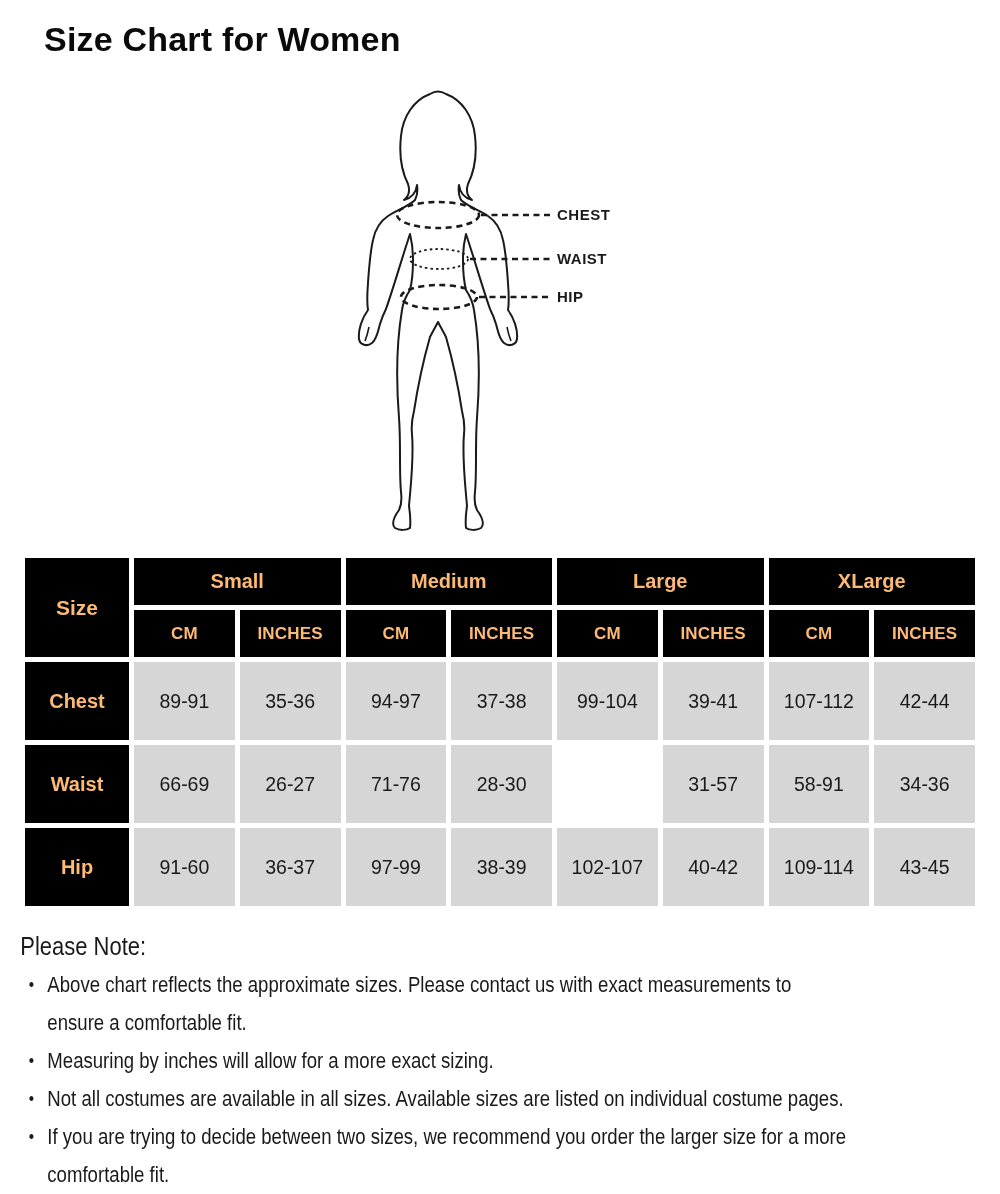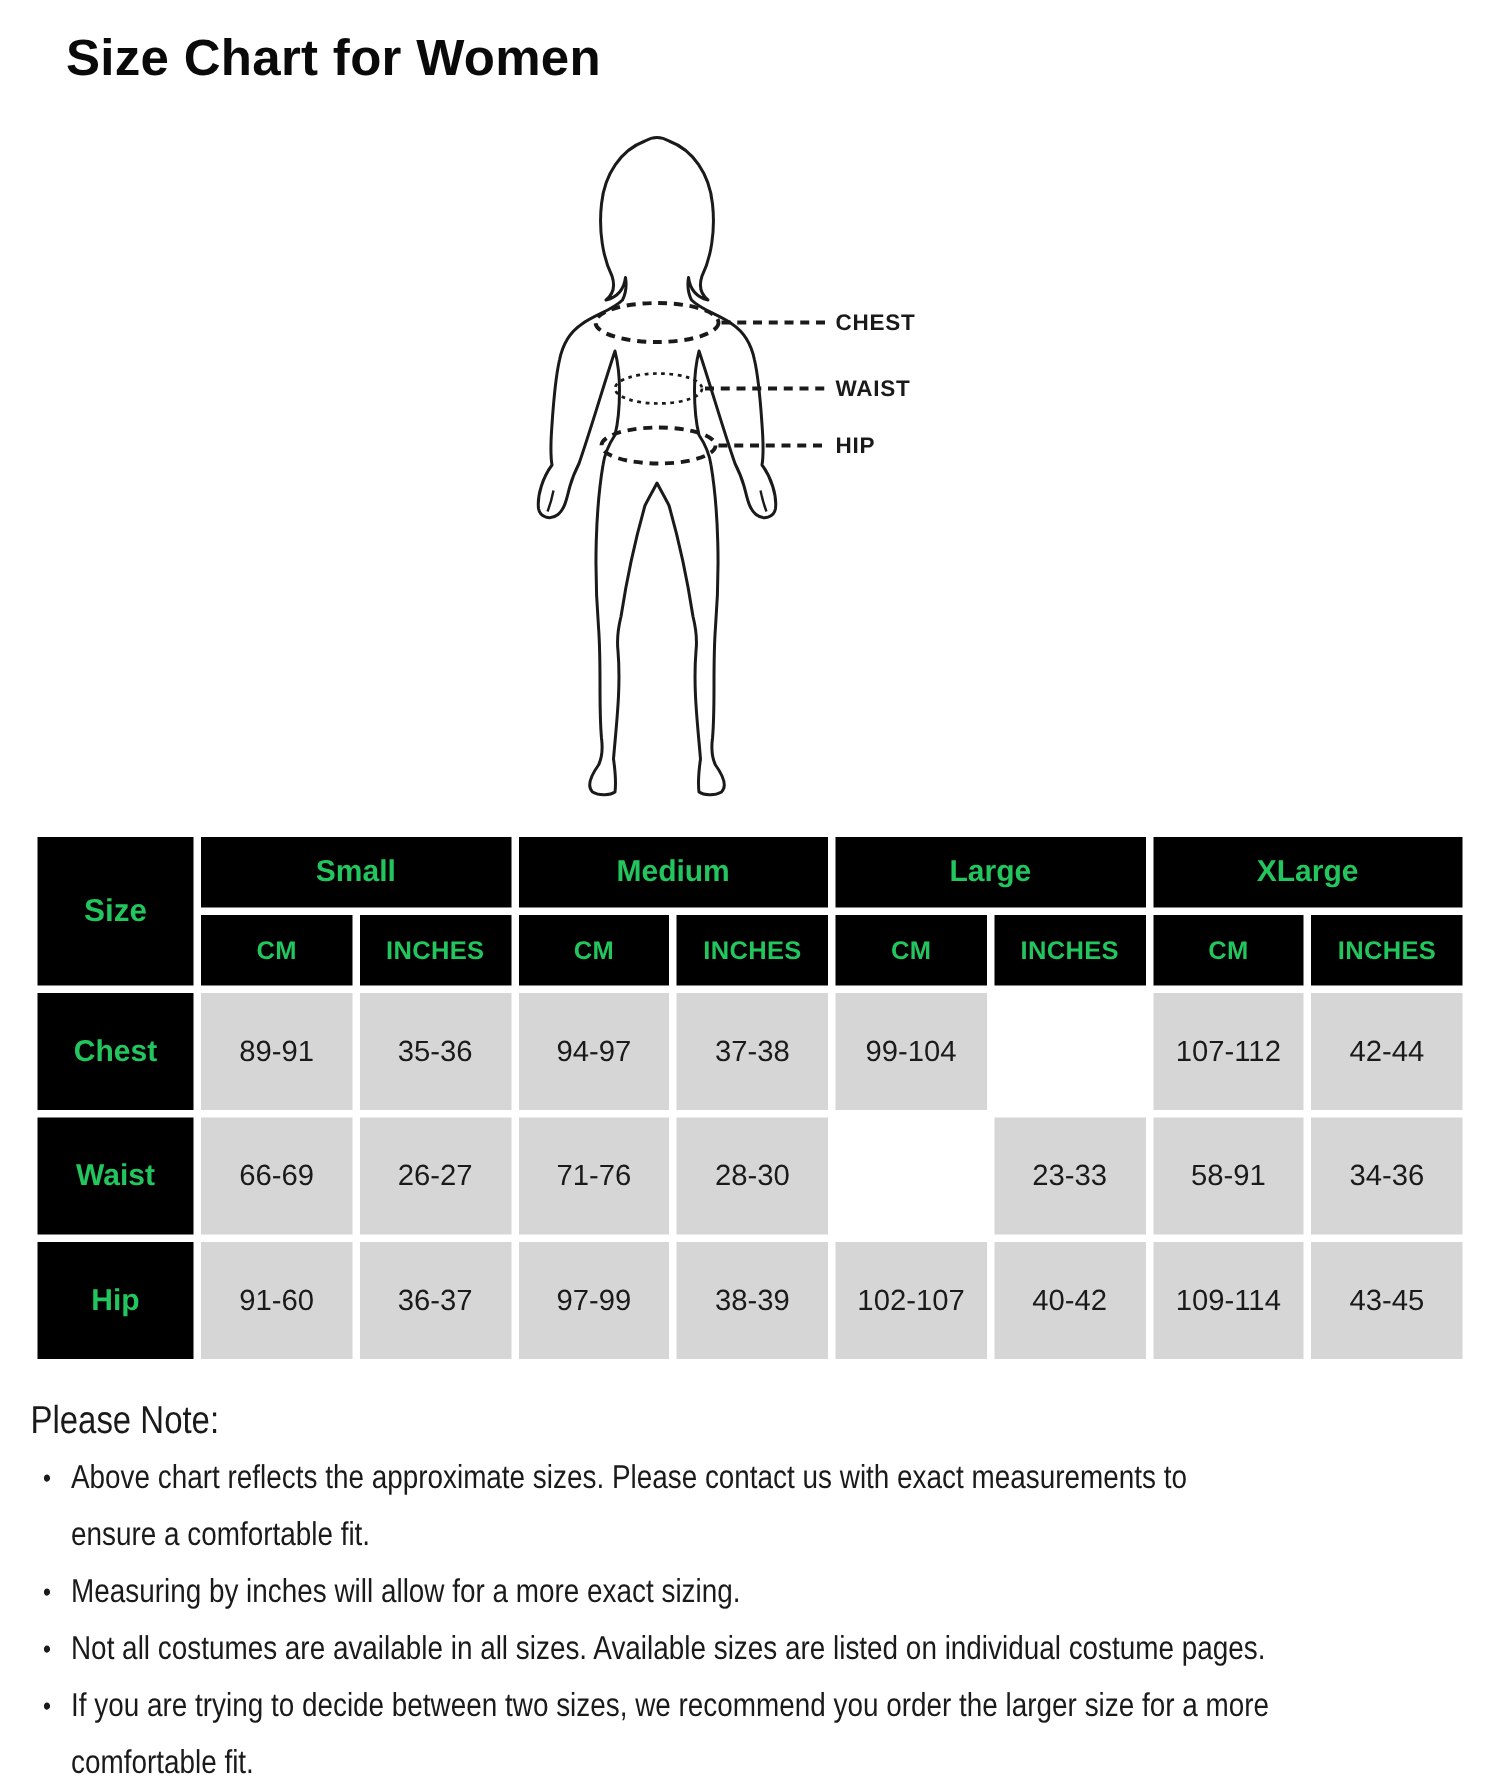--- a/index.html
+++ b/index.html
@@ -21,21 +21,21 @@
 
   .size-table{
     display:grid;
     grid-template-columns:104px repeat(8,1fr);
     grid-template-rows:47px 47px 78px 78px 78px;
     gap:5px;
     width:950px;
     margin:10px 0 0 25px;
   }
   .cell{display:flex;align-items:center;justify-content:center;}
-  .hcell{background:#000000;color:#22c55e;font-weight:bold;}
+  .hcell{background:#000000;color:#fdba74;font-weight:bold;}
   .corner{font-size:21px;}
   .group{font-size:20px;}
   .unit{font-size:17px;letter-spacing:0.2px;text-align:center;}
   .rowlabel{font-size:20px;}
   .dcell{background:#d6d6d6;color:#1a1a1a;font-size:19.5px;}
 
   .notes-outer{margin-top:20px;width:798px;overflow:visible;}
   .notes-inner{
     width:1175px;
     transform:scaleX(0.845);
@@ -121,29 +121,30 @@
   <div class="cell hcell unit" style="grid-area:2/7">INCHES</div>
   <div class="cell hcell unit" style="grid-area:2/8">CM</div>
   <div class="cell hcell unit" style="grid-area:2/9">INCHES</div>
 
   <div class="cell hcell rowlabel" style="grid-area:3/1">Chest</div>
   <div class="cell dcell" style="grid-area:3/2">89-91</div>
   <div class="cell dcell" style="grid-area:3/3">35-36</div>
   <div class="cell dcell" style="grid-area:3/4">94-97</div>
   <div class="cell dcell" style="grid-area:3/5">37-38</div>
   <div class="cell dcell" style="grid-area:3/6">99-104</div>
+  <div class="cell dcell" style="grid-area:3/7">39-41</div>
   <div class="cell dcell" style="grid-area:3/8">107-112</div>
   <div class="cell dcell" style="grid-area:3/9">42-44</div>
 
   <div class="cell hcell rowlabel" style="grid-area:4/1">Waist</div>
   <div class="cell dcell" style="grid-area:4/2">66-69</div>
   <div class="cell dcell" style="grid-area:4/3">26-27</div>
   <div class="cell dcell" style="grid-area:4/4">71-76</div>
   <div class="cell dcell" style="grid-area:4/5">28-30</div>
-  <div class="cell dcell" style="grid-area:4/7">23-33</div>
+  <div class="cell dcell" style="grid-area:4/7">31-57</div>
   <div class="cell dcell" style="grid-area:4/8">58-91</div>
   <div class="cell dcell" style="grid-area:4/9">34-36</div>
 
   <div class="cell hcell rowlabel" style="grid-area:5/1">Hip</div>
   <div class="cell dcell" style="grid-area:5/2">91-60</div>
   <div class="cell dcell" style="grid-area:5/3">36-37</div>
   <div class="cell dcell" style="grid-area:5/4">97-99</div>
   <div class="cell dcell" style="grid-area:5/5">38-39</div>
   <div class="cell dcell" style="grid-area:5/6">102-107</div>
   <div class="cell dcell" style="grid-area:5/7">40-42</div>

